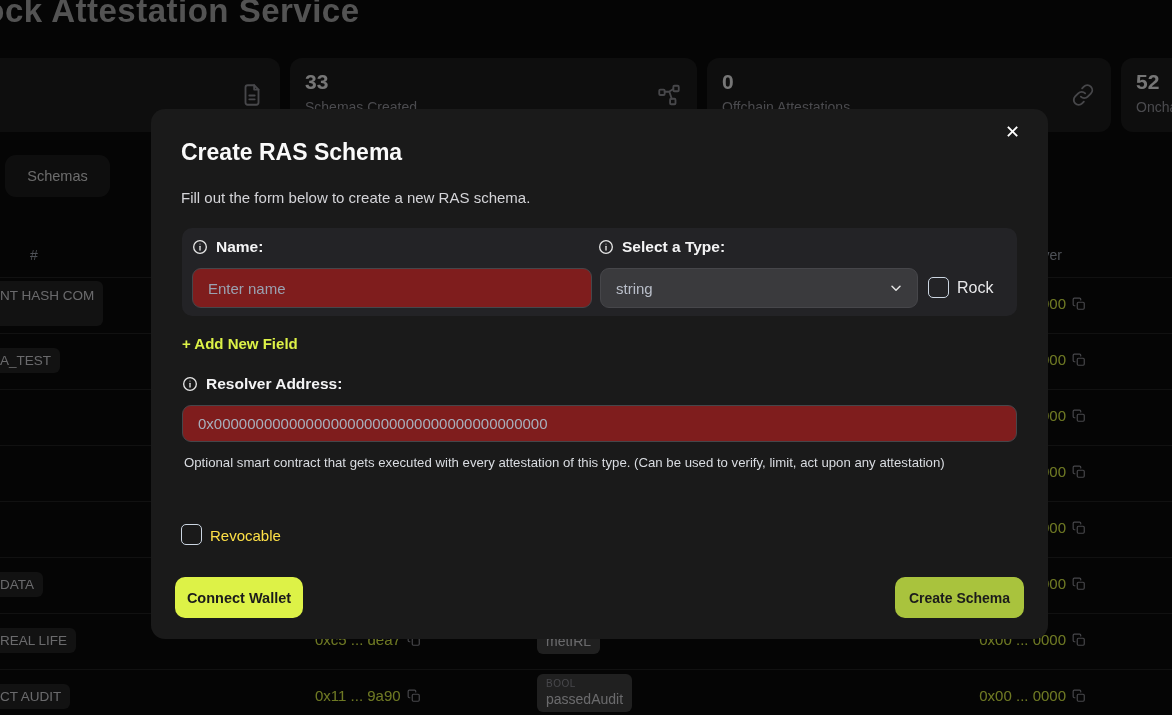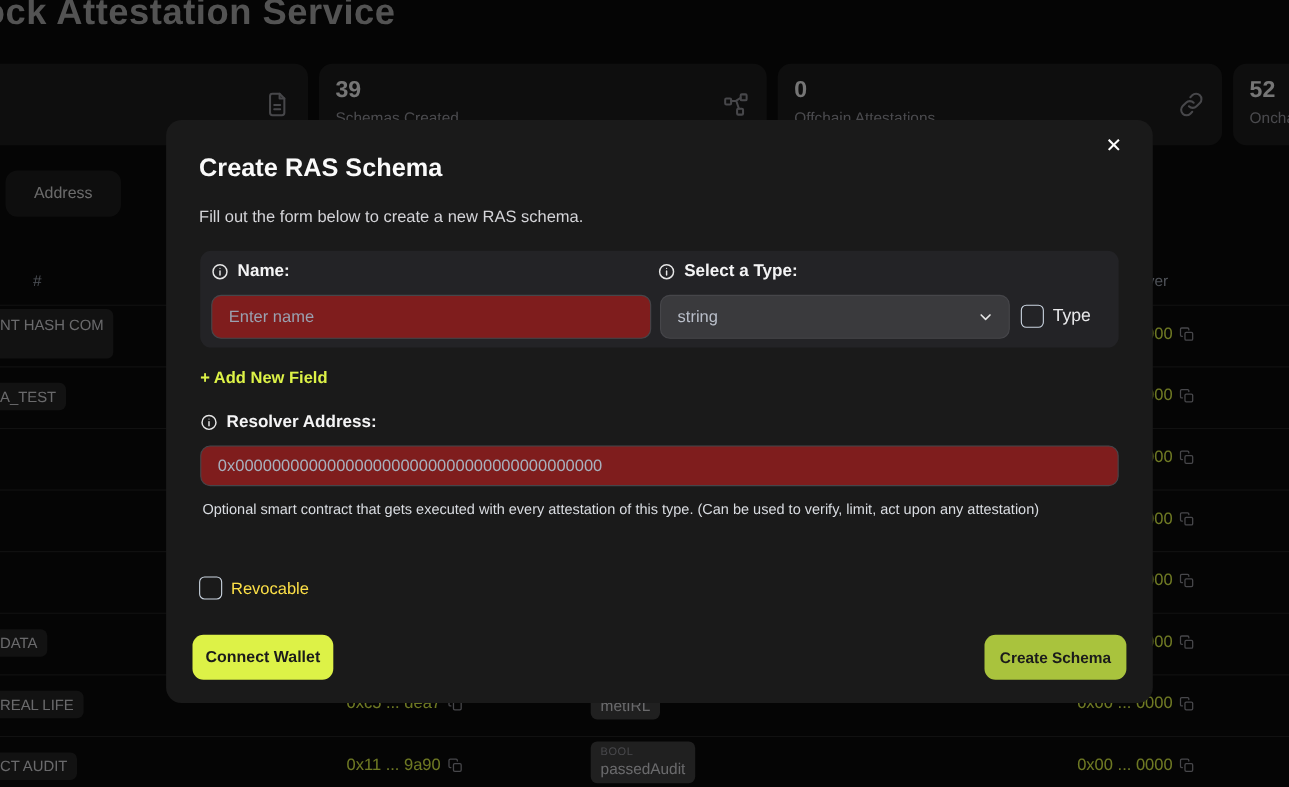--- a/index.html
+++ b/index.html
@@ -83,21 +83,21 @@
       <span class="stat-icon">
         <svg width="26" height="26" viewBox="0 0 24 24" fill="none" stroke="currentColor" stroke-width="1.7" stroke-linecap="round" stroke-linejoin="round">
             <path d="M14 3H8a2 2 0 0 0-2 2v14a2 2 0 0 0 2 2h8a2 2 0 0 0 2-2V7z"></path>
             <path d="M14 3v4h4"></path>
             <path d="M9.5 12.5h5M9.5 16h5"></path>
           </svg>
       </span>
     </div>
 
     <div class="stat-card card2">
-      <div class="stat-value">39</div>
+      <div class="stat-value">33</div>
       <div class="stat-label">Schemas Created</div>
       <span class="stat-icon">
         <svg width="26" height="26" viewBox="0 0 24 24" fill="none" stroke="currentColor" stroke-width="1.7" stroke-linecap="round" stroke-linejoin="round">
             <rect x="3" y="7" width="5" height="5" rx="1"></rect>
             <rect x="16" y="3.5" width="5" height="5" rx="1"></rect>
             <rect x="13" y="15.5" width="5" height="5" rx="1"></rect>
             <path d="M8 9h4.5M16 6.5l-4 2.5M12.5 9.5l2 6"></path>
           </svg>
       </span>
     </div>
@@ -111,21 +111,21 @@
             <path d="M14 10.5a4.5 4.5 0 0 0-6.4 0l-2.8 2.8a4.5 4.5 0 0 0 6.4 6.4l1.6-1.6"></path>
           </svg>
       </span>
     </div>
 
     <div class="stat-card card4">
       <div class="stat-value">52</div>
       <div class="stat-label">Onchain Attestations</div>
     </div>
 
-    <div class="pill">Address</div>
+    <div class="pill">Schemas</div>
 
     <div class="th th-num">#</div>
     <div class="th th-resolver">Resolver</div>
 
     <div class="rowline" style="top:277px"></div>
     <div class="rowline" style="top:333px"></div>
     <div class="rowline" style="top:389px"></div>
     <div class="rowline" style="top:445px"></div>
     <div class="rowline" style="top:501px"></div>
     <div class="rowline" style="top:557px"></div>
@@ -271,21 +271,21 @@
       </div>
       <div class="select">
         <span>string</span>
         <span>
             <svg width="16" height="16" viewBox="0 0 24 24" fill="none" stroke="#e5e5e5" stroke-width="2.2" stroke-linecap="round" stroke-linejoin="round">
               <path d="M6 9.5l6 6 6-6"></path>
             </svg>
           </span>
       </div>
       <div class="checkbox cb-array"></div>
-      <span class="lbl-array">Type</span>
+      <span class="lbl-array">Rock</span>
     </div>
 
     <div class="add-field">+ Add New Field</div>
 
     <div class="label-row lr-resolver">
       <span>
           <svg width="16" height="16" viewBox="0 0 24 24" fill="none" stroke="#e5e5e5" stroke-width="2" stroke-linecap="round">
             <circle cx="12" cy="12" r="9.5"></circle>
             <path d="M12 11v5.5"></path>
             <circle cx="12" cy="7.5" r="0.8" fill="#e5e5e5" stroke="none"></circle>

